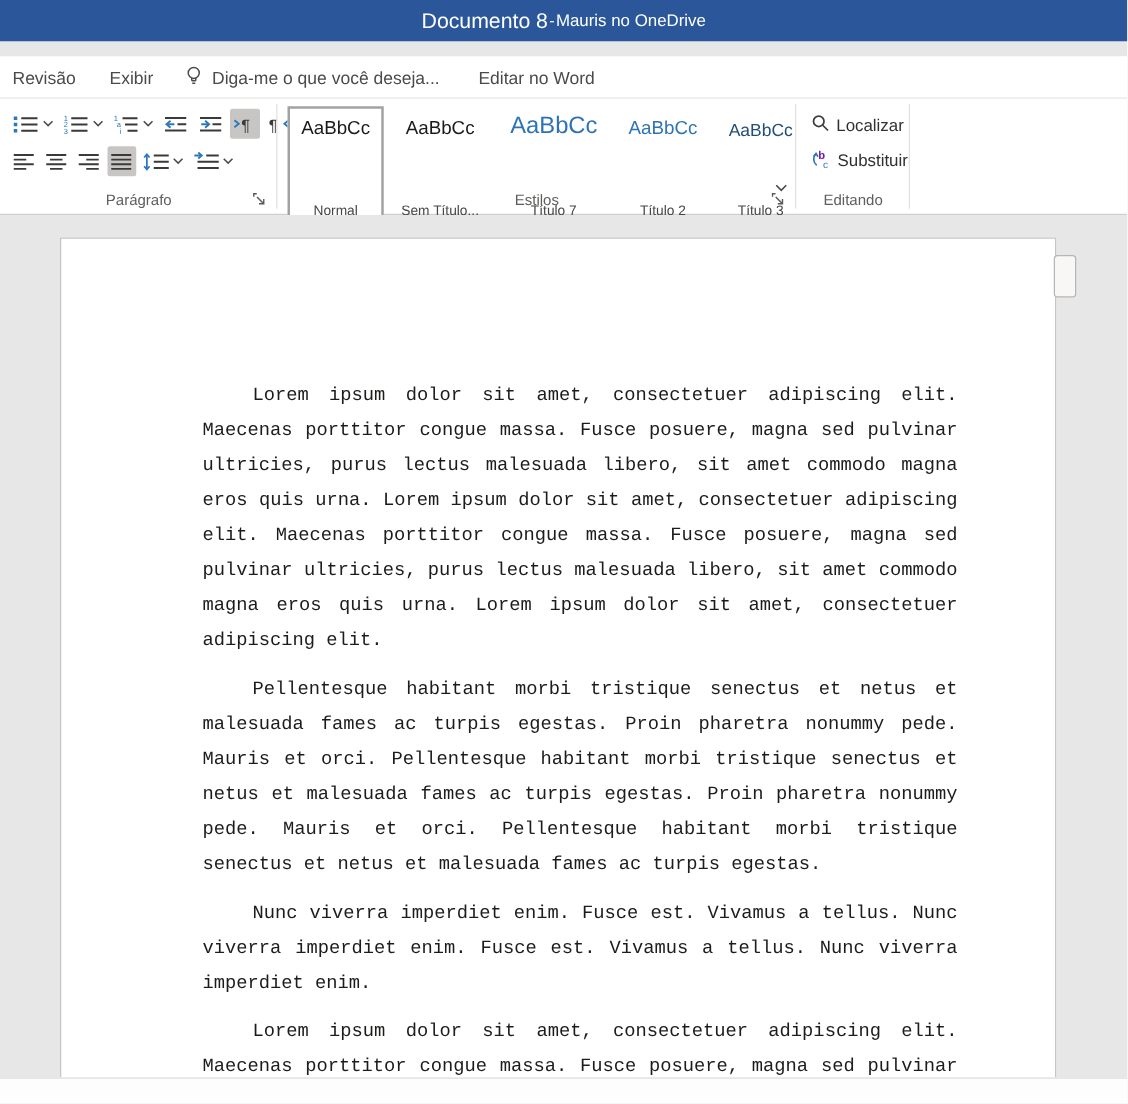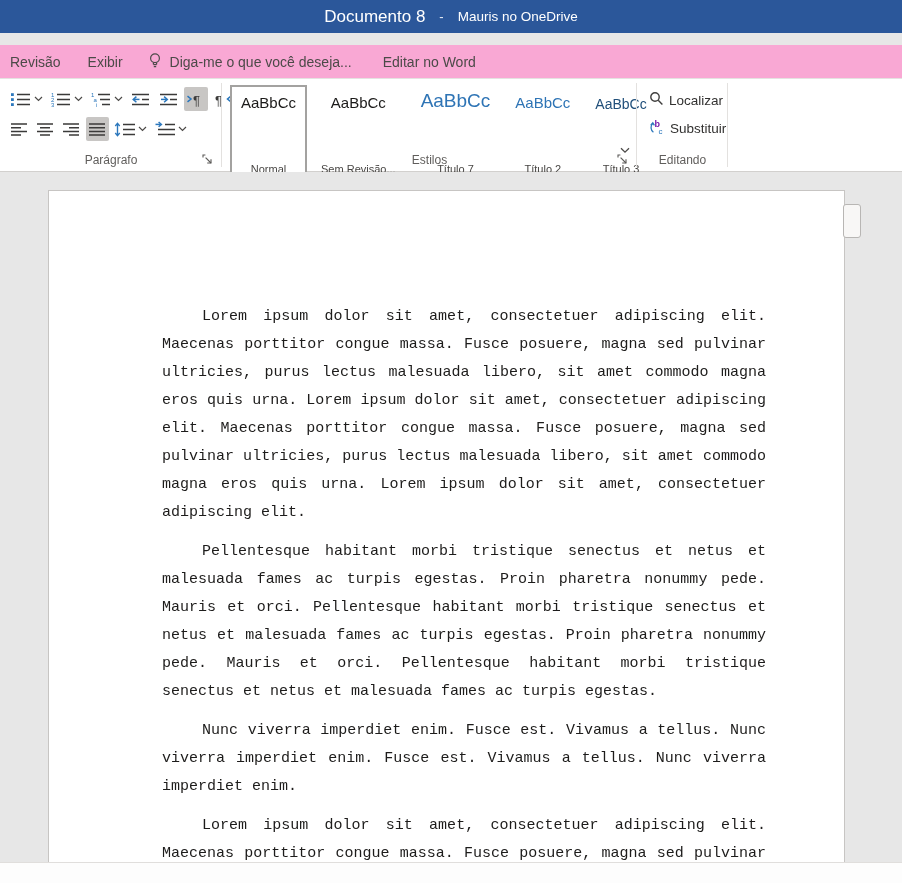--- a/index.html
+++ b/index.html
@@ -5,30 +5,30 @@
   * { margin:0; padding:0; box-sizing:border-box; }
   html,body { background:#fff; }
   .app {
     position:relative; width:902px; height:883px; overflow:hidden;
     font-family:"Liberation Sans", sans-serif; background:#e7e7e7;
   }
   
   .titlebar {
     position:absolute; left:0; top:0; width:902px; height:33px;
     background:#2b579a; color:#fff;
-    display:flex; align-items:center; justify-content:center; gap:14px;
+    display:flex; align-items:center; justify-content:center; gap:1px;
   }
   .doc-title { font-size:17px; }
   .title-sep { font-size:13px; opacity:.9; }
   .save-status { font-size:13.5px; }
 
   
   .menubar {
     position:absolute; left:0; top:45px; width:902px; height:34px;
-    background:#f9a8d4; border-bottom:1px solid #e5e3e1;
+    background:#ffffff; border-bottom:1px solid #e5e3e1;
     display:flex; align-items:center; font-size:14px; color:#4c4a48;
     padding-left:10px;
   }
   .menu-item { padding:6px 0; cursor:pointer; white-space:nowrap; }
   .mi-revisao { margin-right:27px; }
   .mi-exibir  { margin-right:24px; }
   .mi-tellme  { display:flex; align-items:center; gap:7px; margin-right:31px; }
   .mi-editword{ }
 
   
@@ -257,21 +257,21 @@
     </section>
 
     <section class="rgroup g-styles">
       <div class="gallery">
         <div class="style-item selected">
           <span class="style-preview pv-normal">AaBbCc</span>
           <span class="style-name">Normal</span>
         </div>
         <div class="style-item">
           <span class="style-preview pv-nospace">AaBbCc</span>
-          <span class="style-name">Sem Revisão...</span>
+          <span class="style-name">Sem Título...</span>
         </div>
         <div class="style-item">
           <span class="style-preview pv-h1">AaBbCc</span>
           <span class="style-name">Título 7</span>
         </div>
         <div class="style-item">
           <span class="style-preview pv-h2">AaBbCc</span>
           <span class="style-name">Título 2</span>
         </div>
         <div class="style-item">

